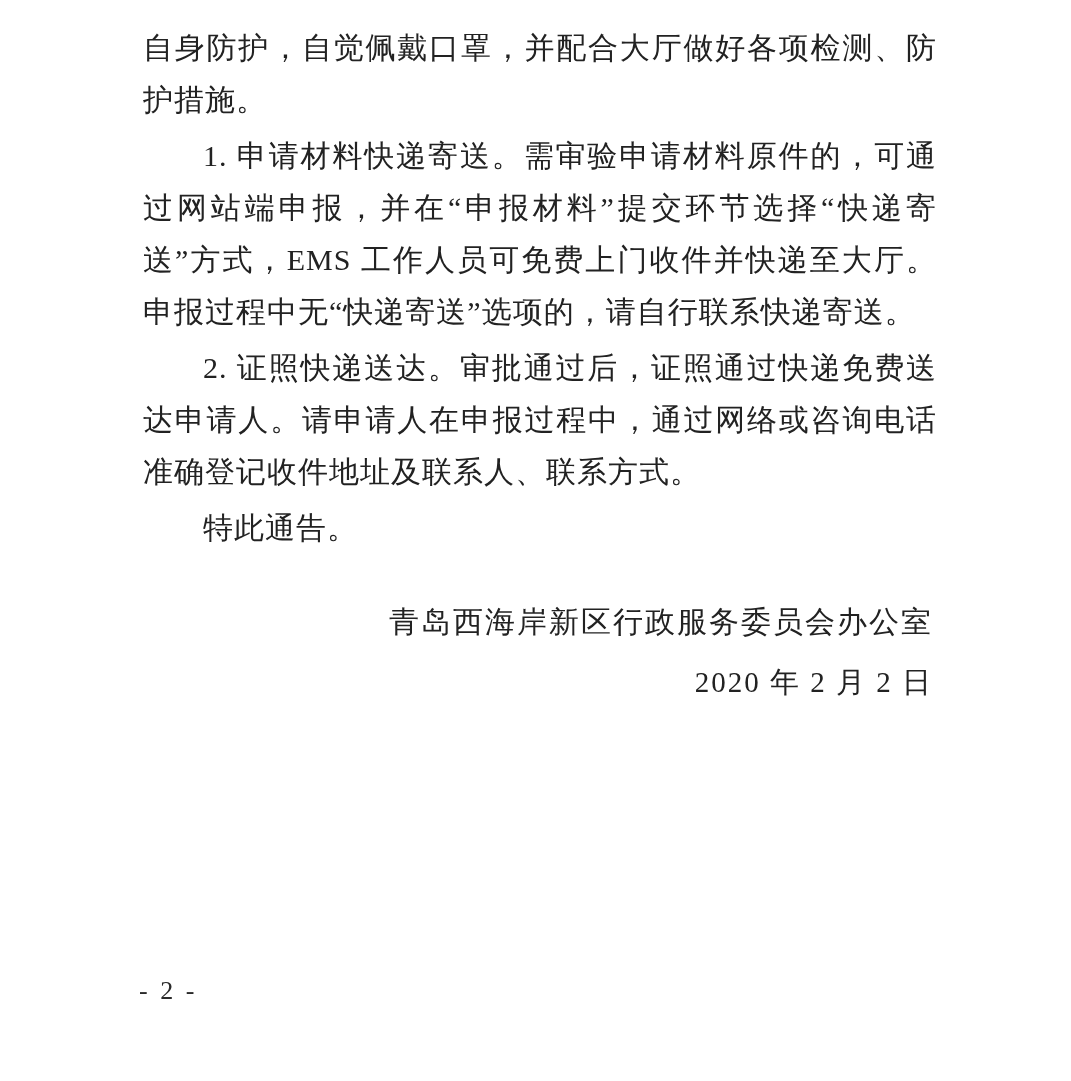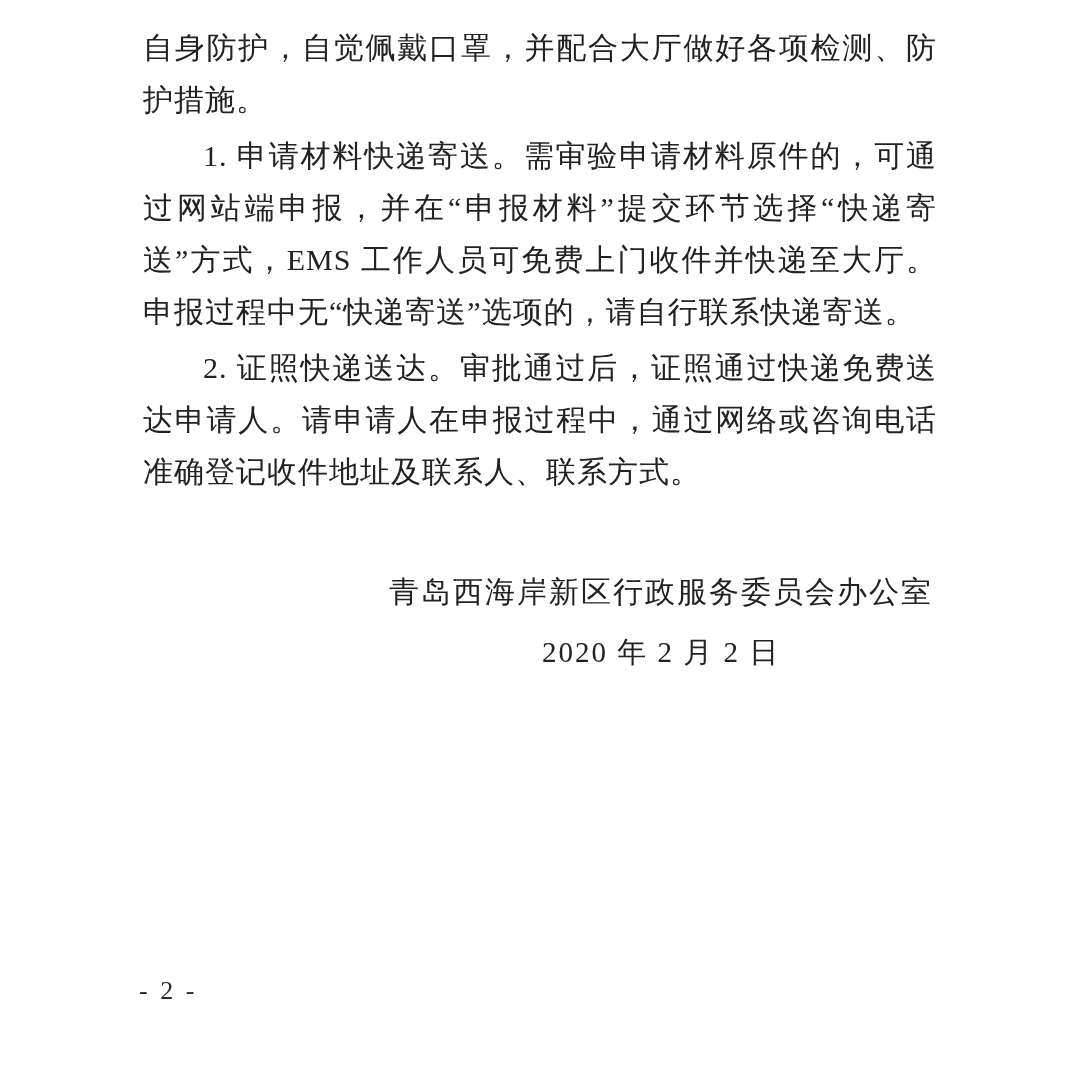--- a/index.html
+++ b/index.html
@@ -25,59 +25,61 @@
   }
   .para {
     font-size: 30px;
     line-height: 52px;
     letter-spacing: 1px;
     text-align: justify;
     color: #222222;
   }
   .para.indent { text-indent: 2em; }
   .signature-block {
-    margin-top: 66px;
+    margin-top: 40px;
     text-align: right;
   }
   .signature-inner {
     display: inline-block;
     text-align: center;
   }
   .sig-office {
     font-size: 30px;
     line-height: 40px;
     letter-spacing: 2px;
     white-space: nowrap;
     color: #222222;
   }
   .sig-date {
     font-size: 29px;
     line-height: 40px;
     margin-top: 16px;
     letter-spacing: 2px;
     white-space: nowrap;
     color: #222222;
+    text-align: right;
   }
   .page-footer {
     position: absolute;
     left: 133px;
     top: 970px;
     font-size: 26px;
     letter-spacing: 3px;
     color: #2a2a2a;
   }
 </style>
 </head>
 <body>
 
 <div class="page">
   <div class="content">
     <p class="para">自身防护，自觉佩戴口罩，并配合大厅做好各项检测、防护措施。</p>
     <p class="para indent">1. 申请材料快递寄送。需审验申请材料原件的，可通过网站端申报，并在“申报材料”提交环节选择“快递寄送”方式，EMS 工作人员可免费上门收件并快递至大厅。申报过程中无“快递寄送”选项的，请自行联系快递寄送。</p>
     <p class="para indent">2. 证照快递送达。审批通过后，证照通过快递免费送达申请人。请申请人在申报过程中，通过网络或咨询电话准确登记收件地址及联系人、联系方式。</p>
+    <p class="para indent">特此通告。</p>
 
     <div class="signature-block">
       <div class="signature-inner">
         <div class="sig-office">青岛西海岸新区行政服务委员会办公室</div>
         <div class="sig-date">2020 年 2 月 2 日</div>
       </div>
     </div>
   </div>
 
   <div class="page-footer">- 2 -</div>

